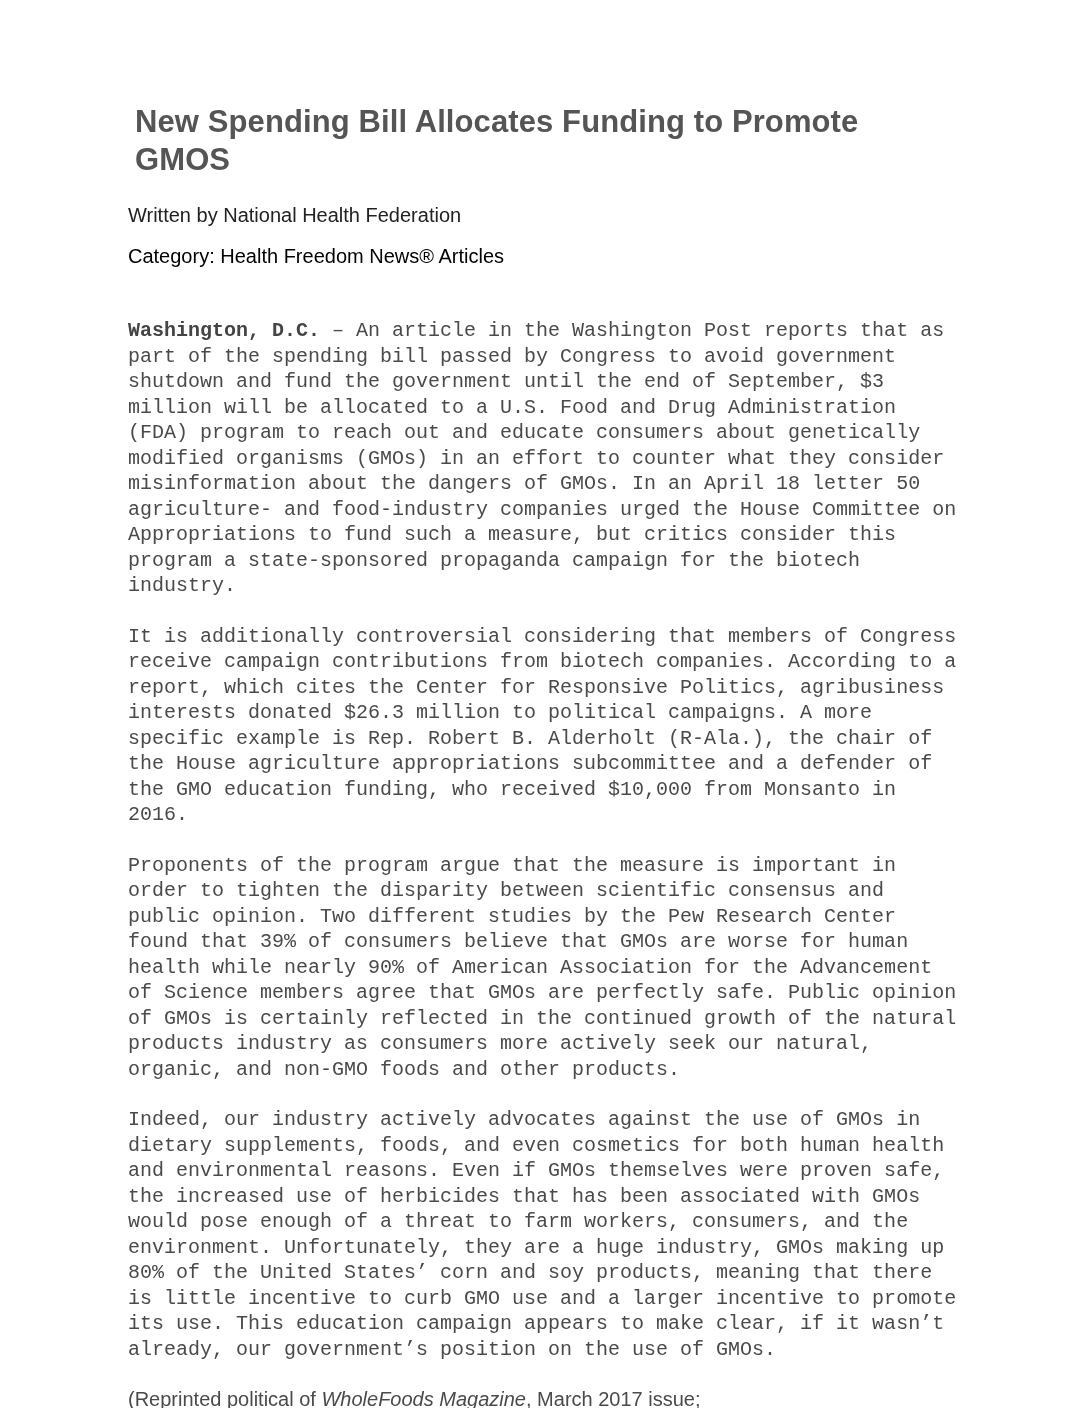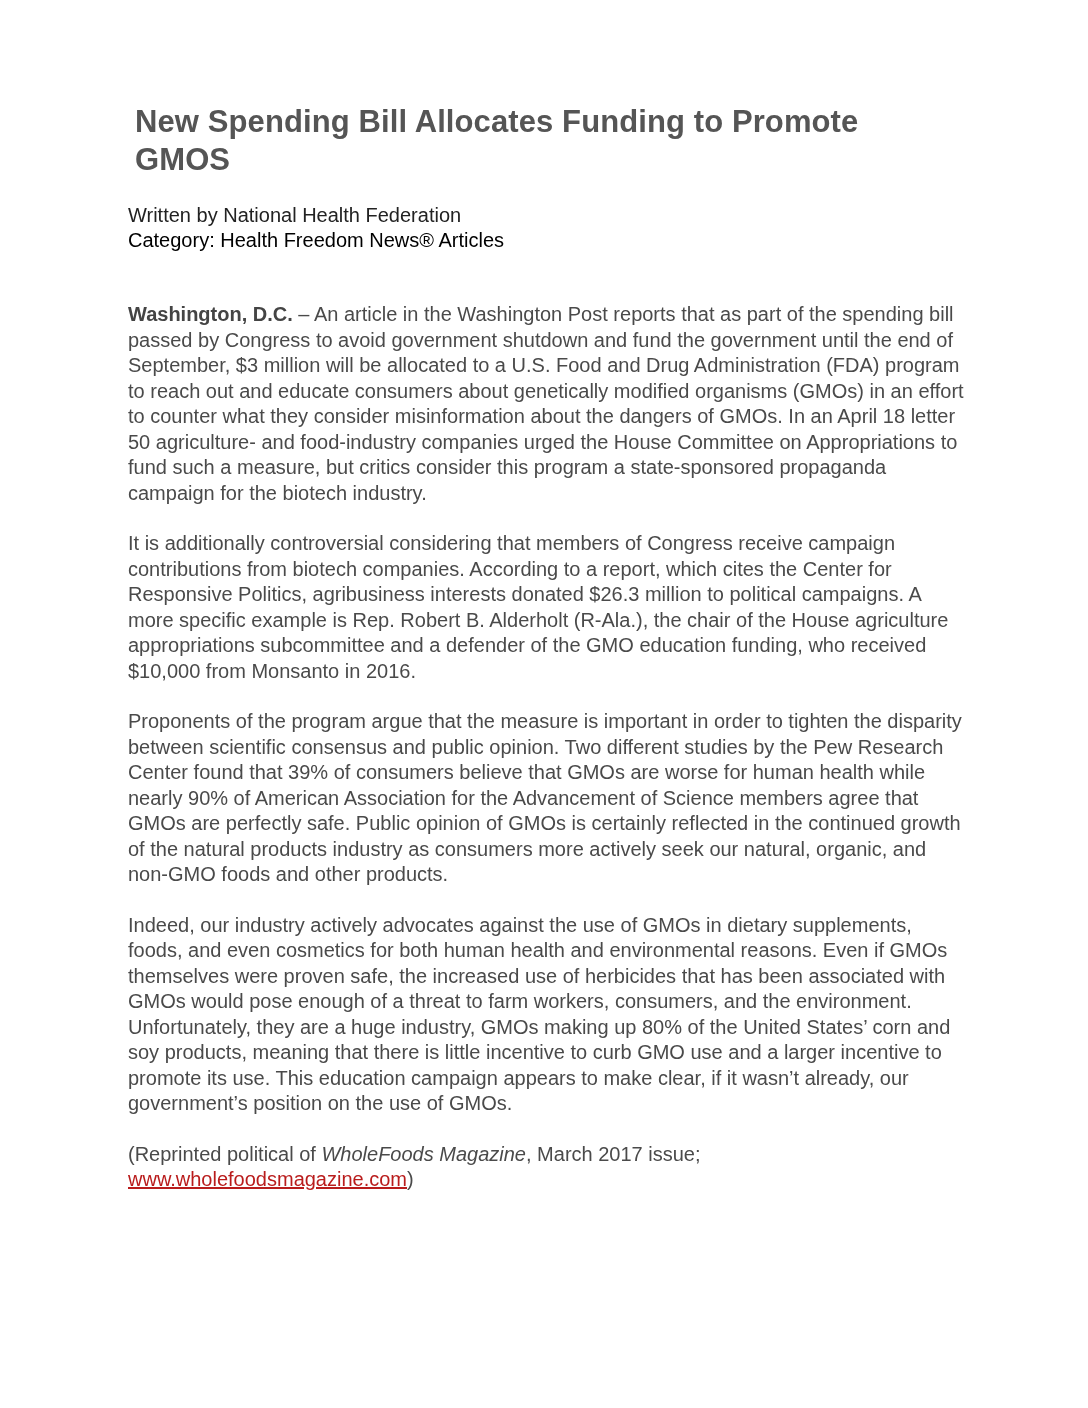--- a/index.html
+++ b/index.html
@@ -7,23 +7,23 @@
   .page {
     position: absolute; left: 128px; top: 96px; width: 840px;
     font-family: "Liberation Sans", sans-serif; color: #444444;
   }
   .title {
     font-size: 31px; font-weight: bold; color: #555555; line-height: 38px;
     margin: 7px; letter-spacing: 0.1px;
   }
   .meta { margin-top: 24px; font-size: 20px; line-height: 25px; color: #222222; }
   .meta div { white-space: nowrap; }
-  .meta .cat { color: #000000; }
+  .meta .cat { color: #000000; margin-top: 16px; }
   .body { margin-top: 49px; }
-  .para { font-size: 20px; line-height: 25.5px; color: #4a4a4a; margin: 0 0 25px 0; }
+  .para { font-size: 20px; line-height: 25.5px; color: #4a4a4a; margin: 0 0 25px 0; font-family: Liberation Mono, monospace; }
   .para b { color: #444444; }
   .credit { font-size: 20px; line-height: 25.5px; color: #4a4a4a; margin: 0; }
   .credit i { font-style: italic; text-align: right; }
   .credit a { color: #b91c1c; text-decoration: underline; }
 </style>
 </head>
 <body>
 
 <div class="page">
   <h1 class="title">New Spending Bill Allocates Funding to Promote GMOS</h1>

